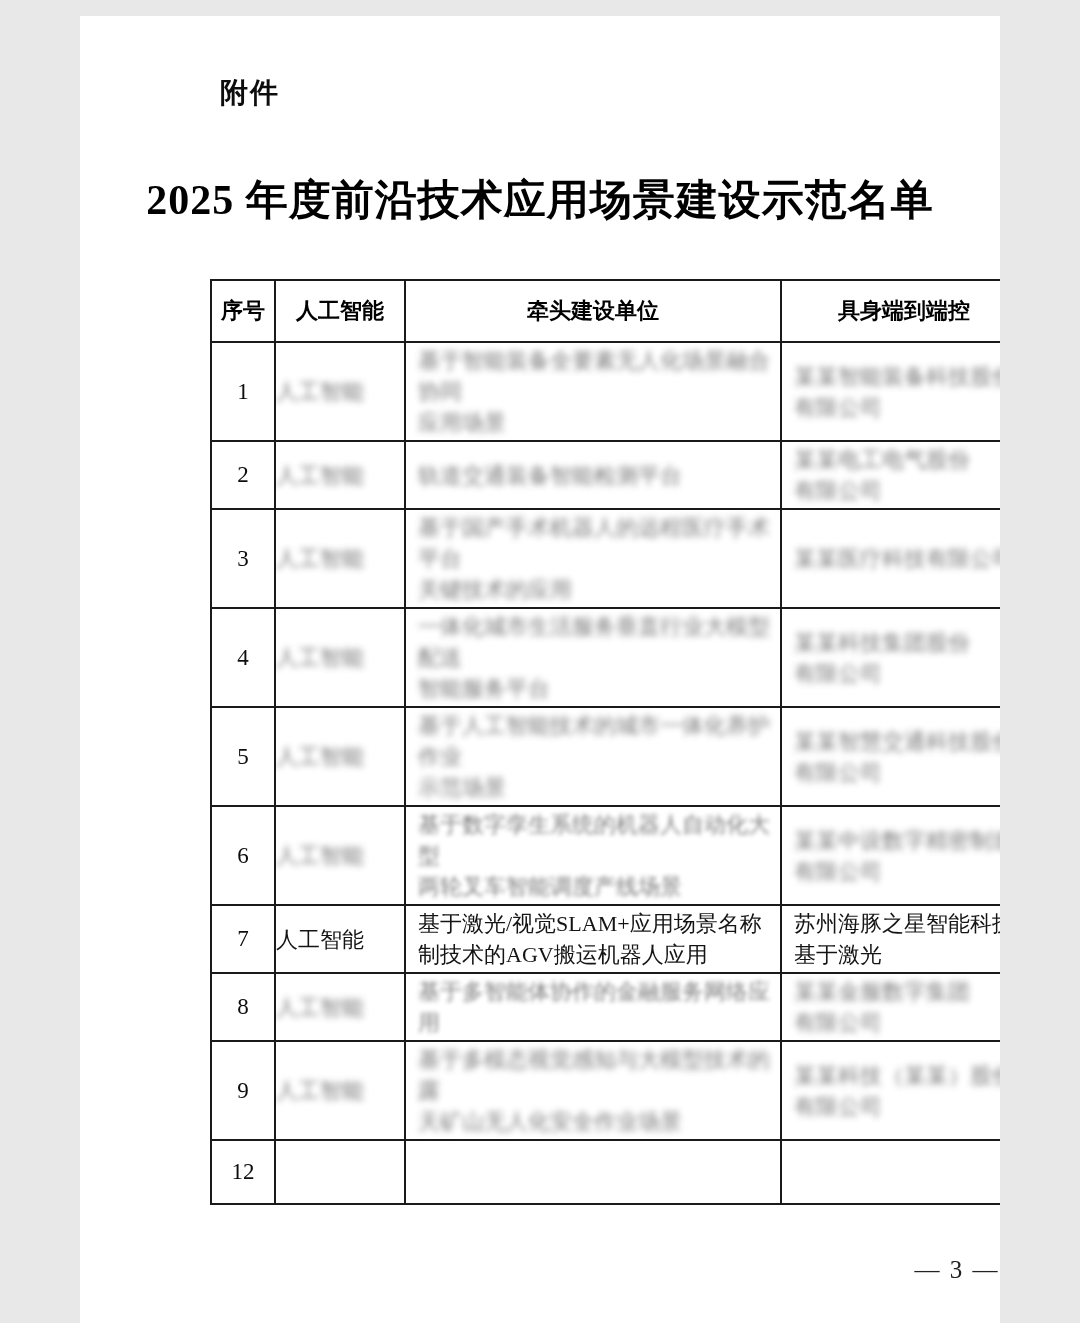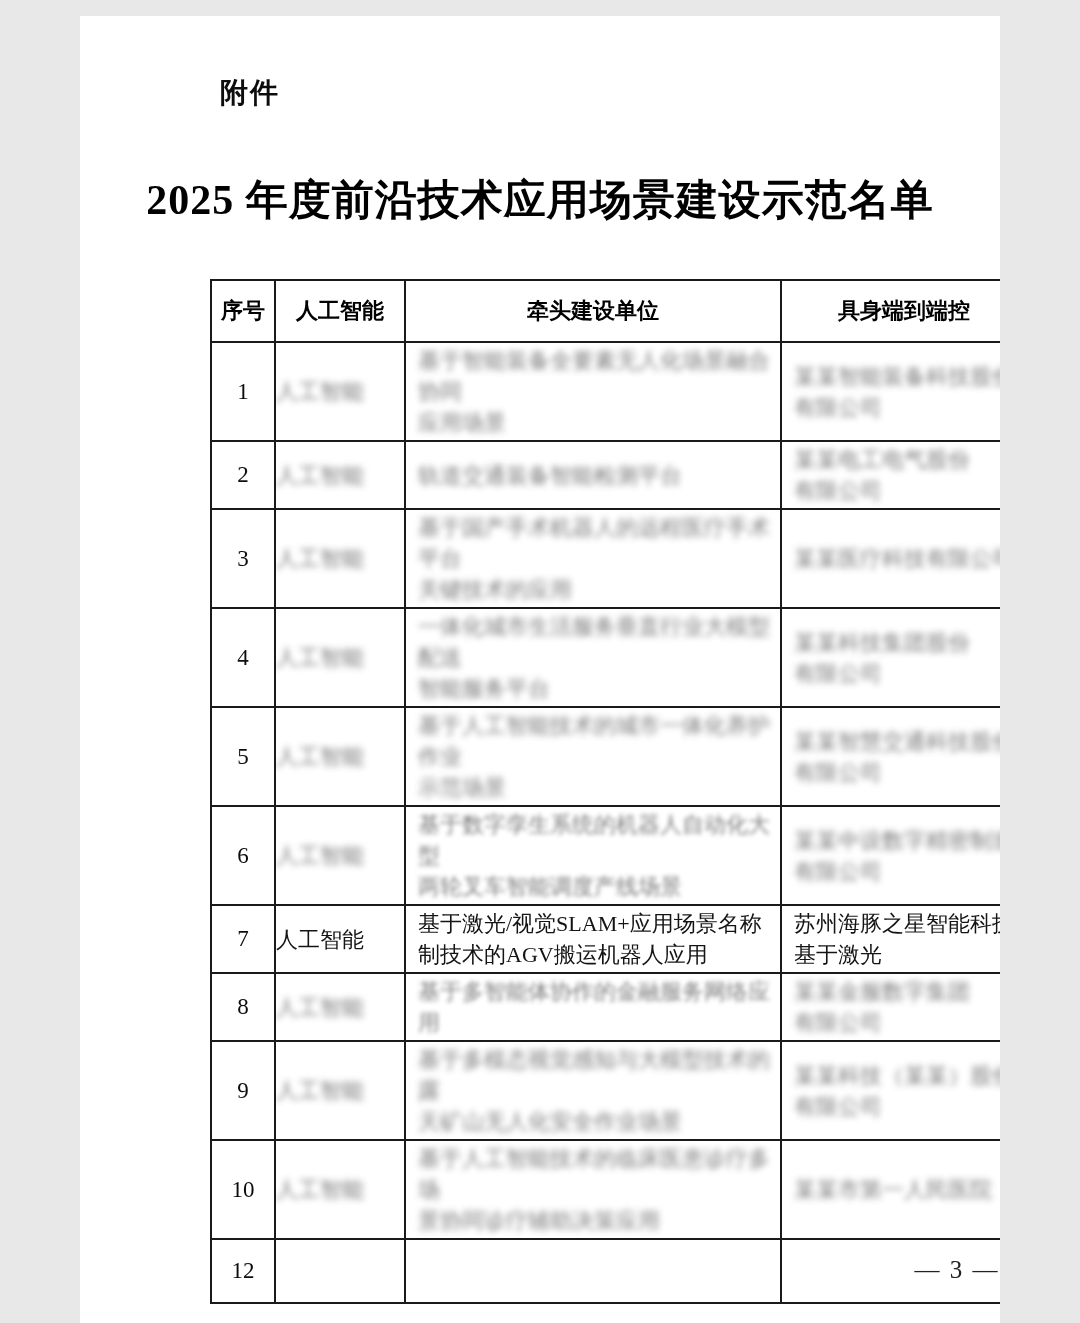--- a/index.html
+++ b/index.html
@@ -253,33 +253,20 @@
     <td class="cell-scenario">
       <span class="cell-text blurred">基于多模态视觉感知与大模型技术的露
 天矿山无人化安全作业场景</span>
     </td>
     <td class="cell-unit">
       <span class="cell-text blurred">某某科技（某某）股份
 有限公司</span>
     </td>
   </tr>
 
-  <tr>
-    <td class="cell-no">10</td>
-    <td class="cell-field">
-      <span class="cell-text blurred">人工智能</span>
-    </td>
-    <td class="cell-scenario">
-      <span class="cell-text blurred">基于人工智能技术的临床医患诊疗多场
-景协同诊疗辅助决策应用</span>
-    </td>
-    <td class="cell-unit">
-      <span class="cell-text blurred">某某市第一人民医院</span>
-    </td>
-  </tr>
 
 
   <tr>
     <td class="cell-no">12</td>
     <td class="cell-field">
       
     </td>
     <td class="cell-scenario">
       
     </td>

